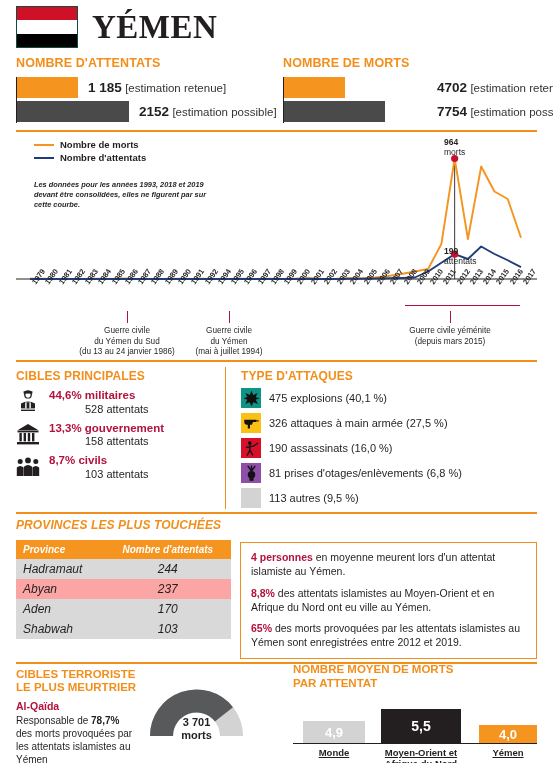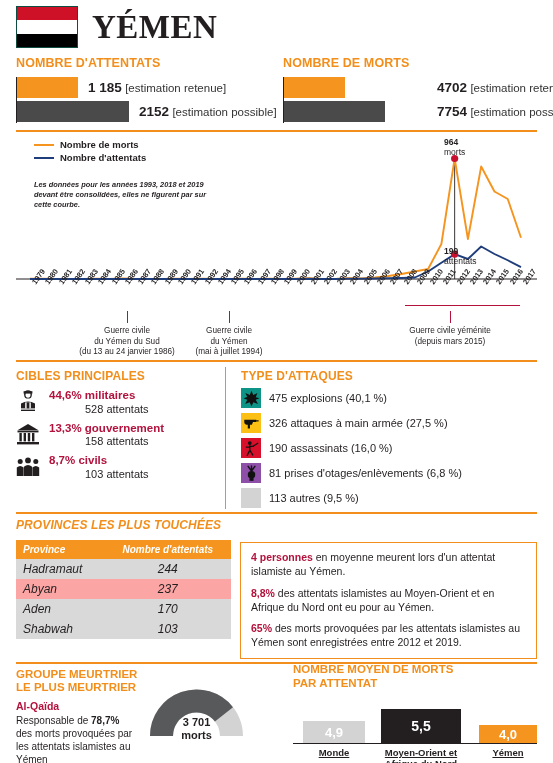--- a/index.html
+++ b/index.html
@@ -430,32 +430,32 @@
           </tr>
         </tbody>
     </table>
   </div>
 
   <div class="facts">
     <div class="fact">
       <b>4 personnes</b><span> en moyenne meurent lors d'un attentat islamiste au Yémen.</span>
     </div>
     <div class="fact">
-      <b>8,8%</b><span> des attentats islamistes au Moyen-Orient et en Afrique du Nord ont eu pour au Yémen.</span>
+      <b>8,8%</b><span> des attentats islamistes au Moyen-Orient et en Afrique du Nord ont eu ville au Yémen.</span>
     </div>
     <div class="fact">
       <b>65%</b><span> des morts provoquées par les attentats islamistes au Yémen sont enregistrées entre 2012 et 2019.</span>
     </div>
   </div>
 
   <div class="rule" style="top:662px;"></div>
 
   <div class="grp">
     <div class="grp-title">
-      <span>GROUPE MEURTRIER</span><br>
+      <span>CIBLES TERRORISTE</span><br>
       <span>LE PLUS MEURTRIER</span>
     </div>
     <div class="grp-name">Al-Qaïda</div>
     <div class="grp-desc">
       <span>Responsable de </span><b>78,7%</b><span> des morts provoquées par les attentats islamistes au Yémen</span>
     </div>
 
     <div class="donutwrap">
       <svg width="105" height="62" viewBox="0 0 105 62">
         <path d="M6 60 A46.5 46.5 0 0 1 99 60 L76 60 A23.5 23.5 0 0 0 29 60 Z" fill="#d3d3d3"></path>

